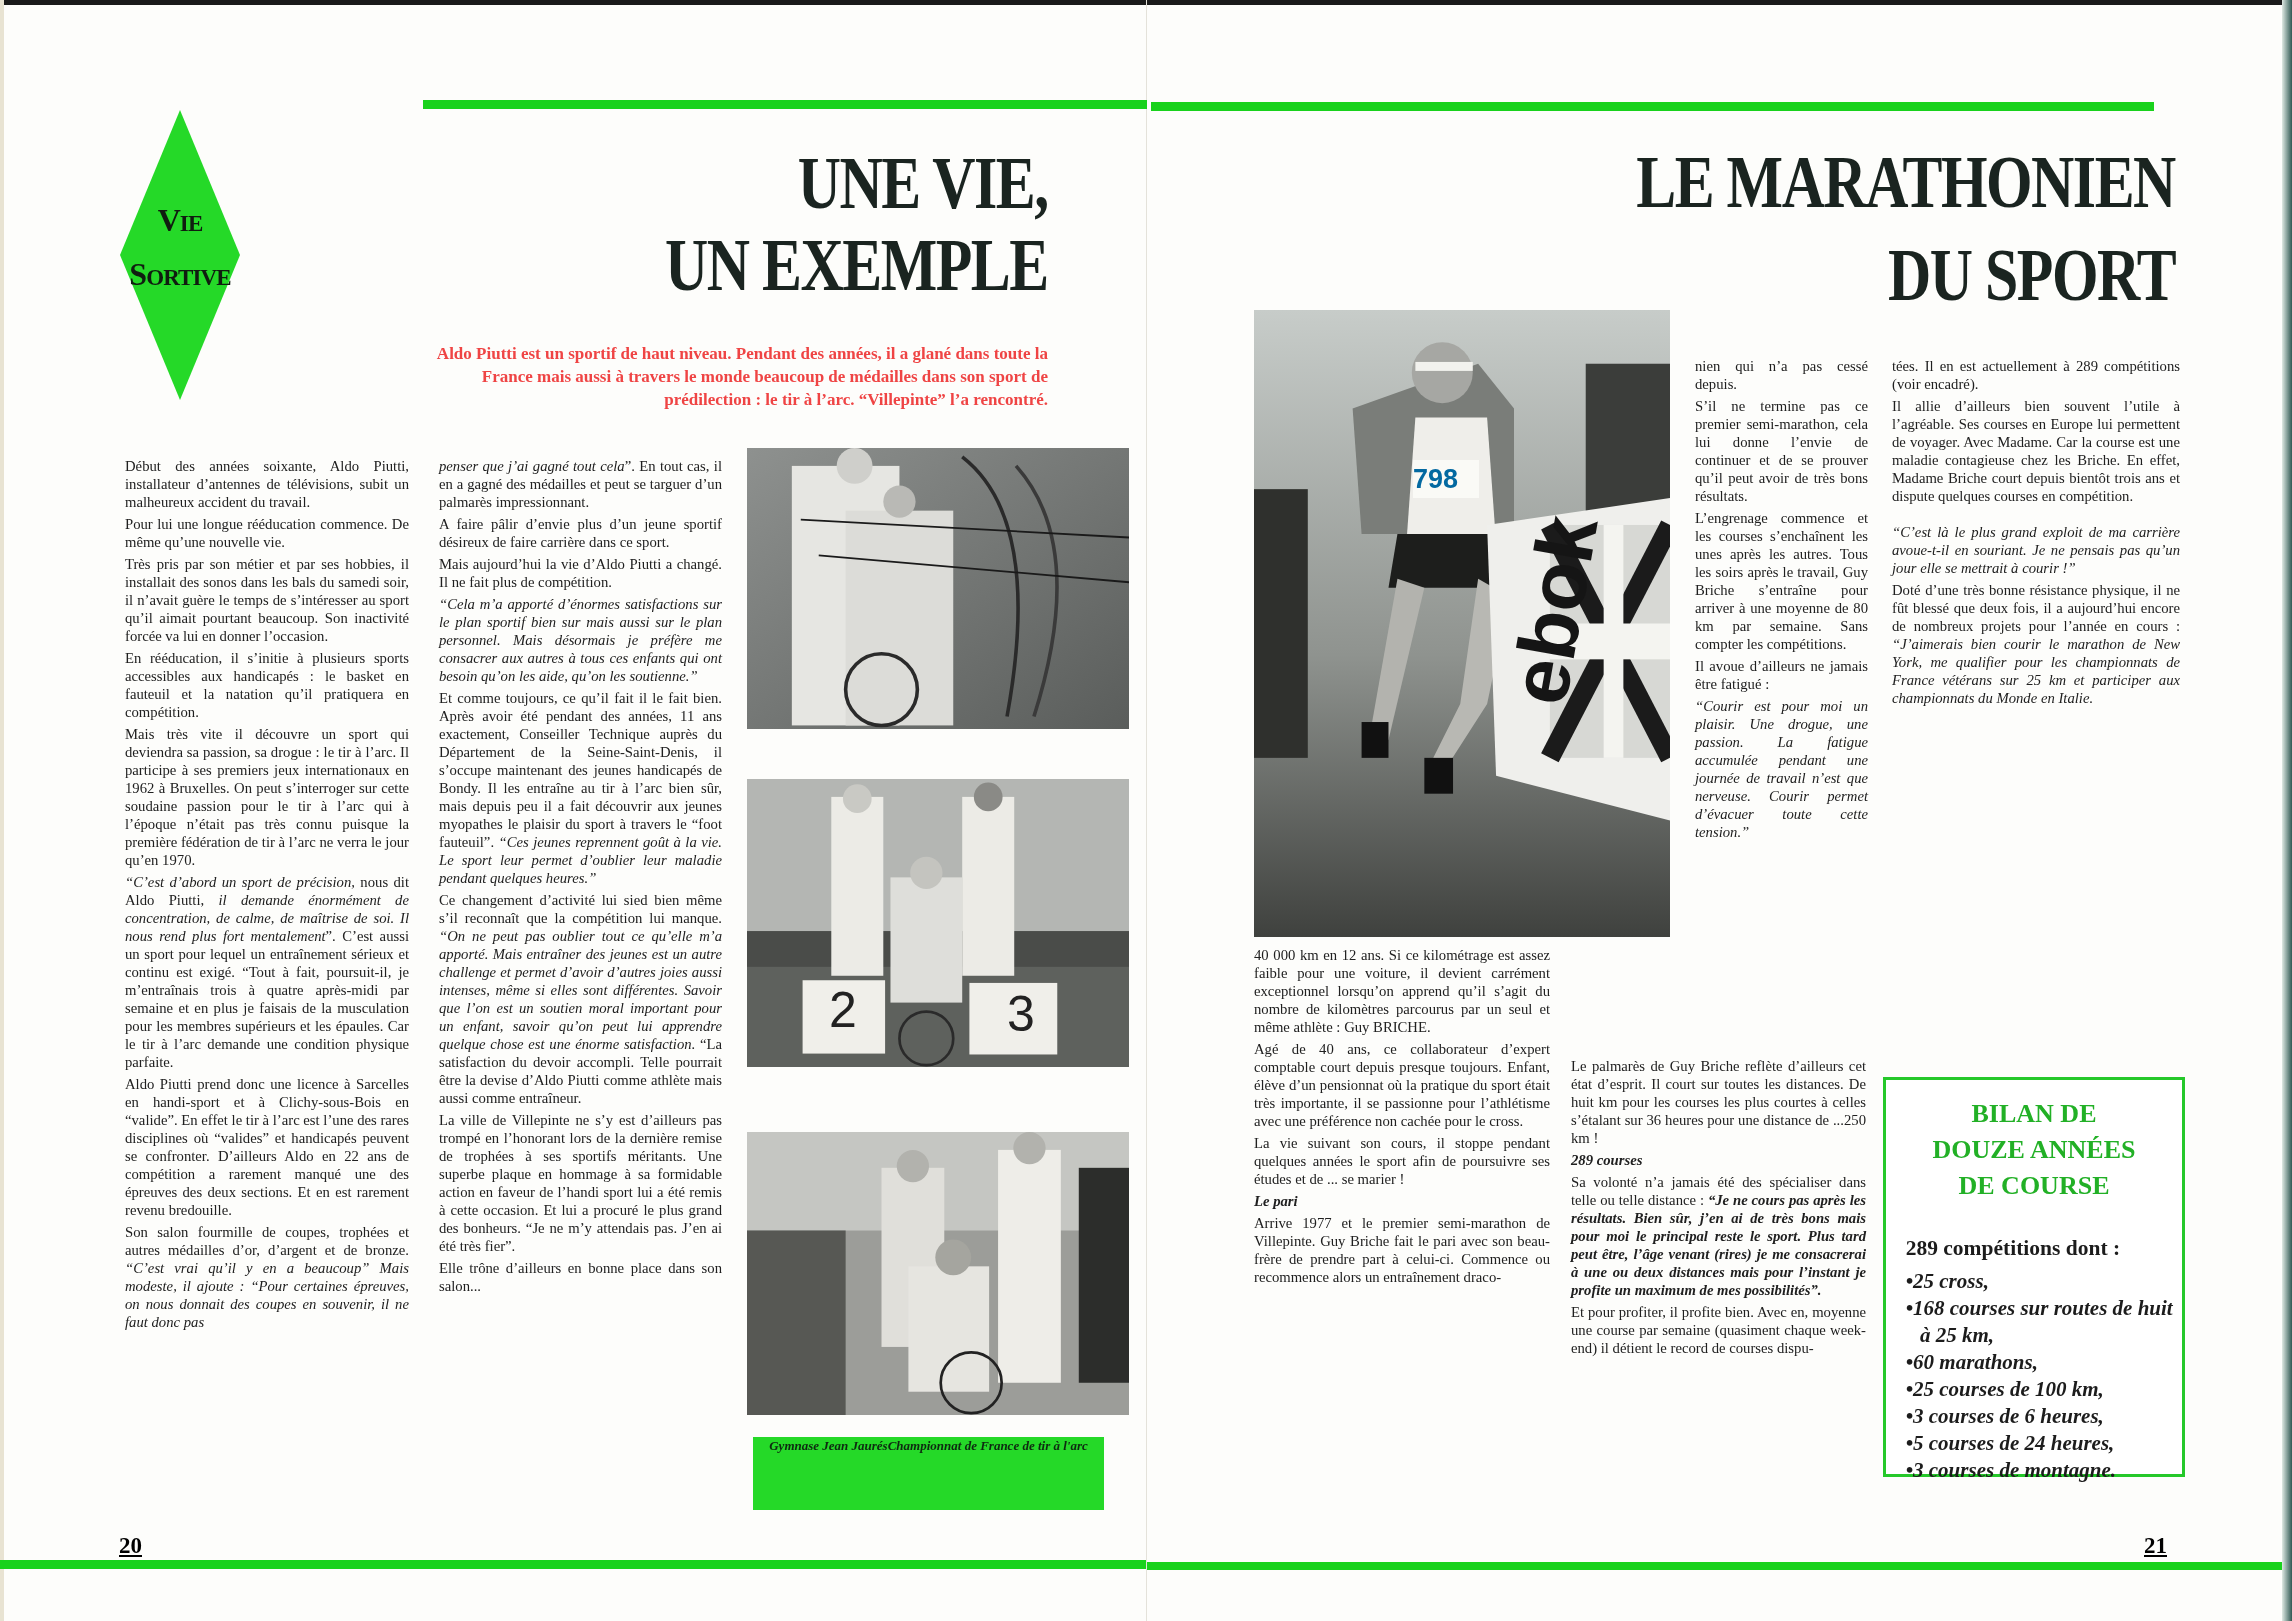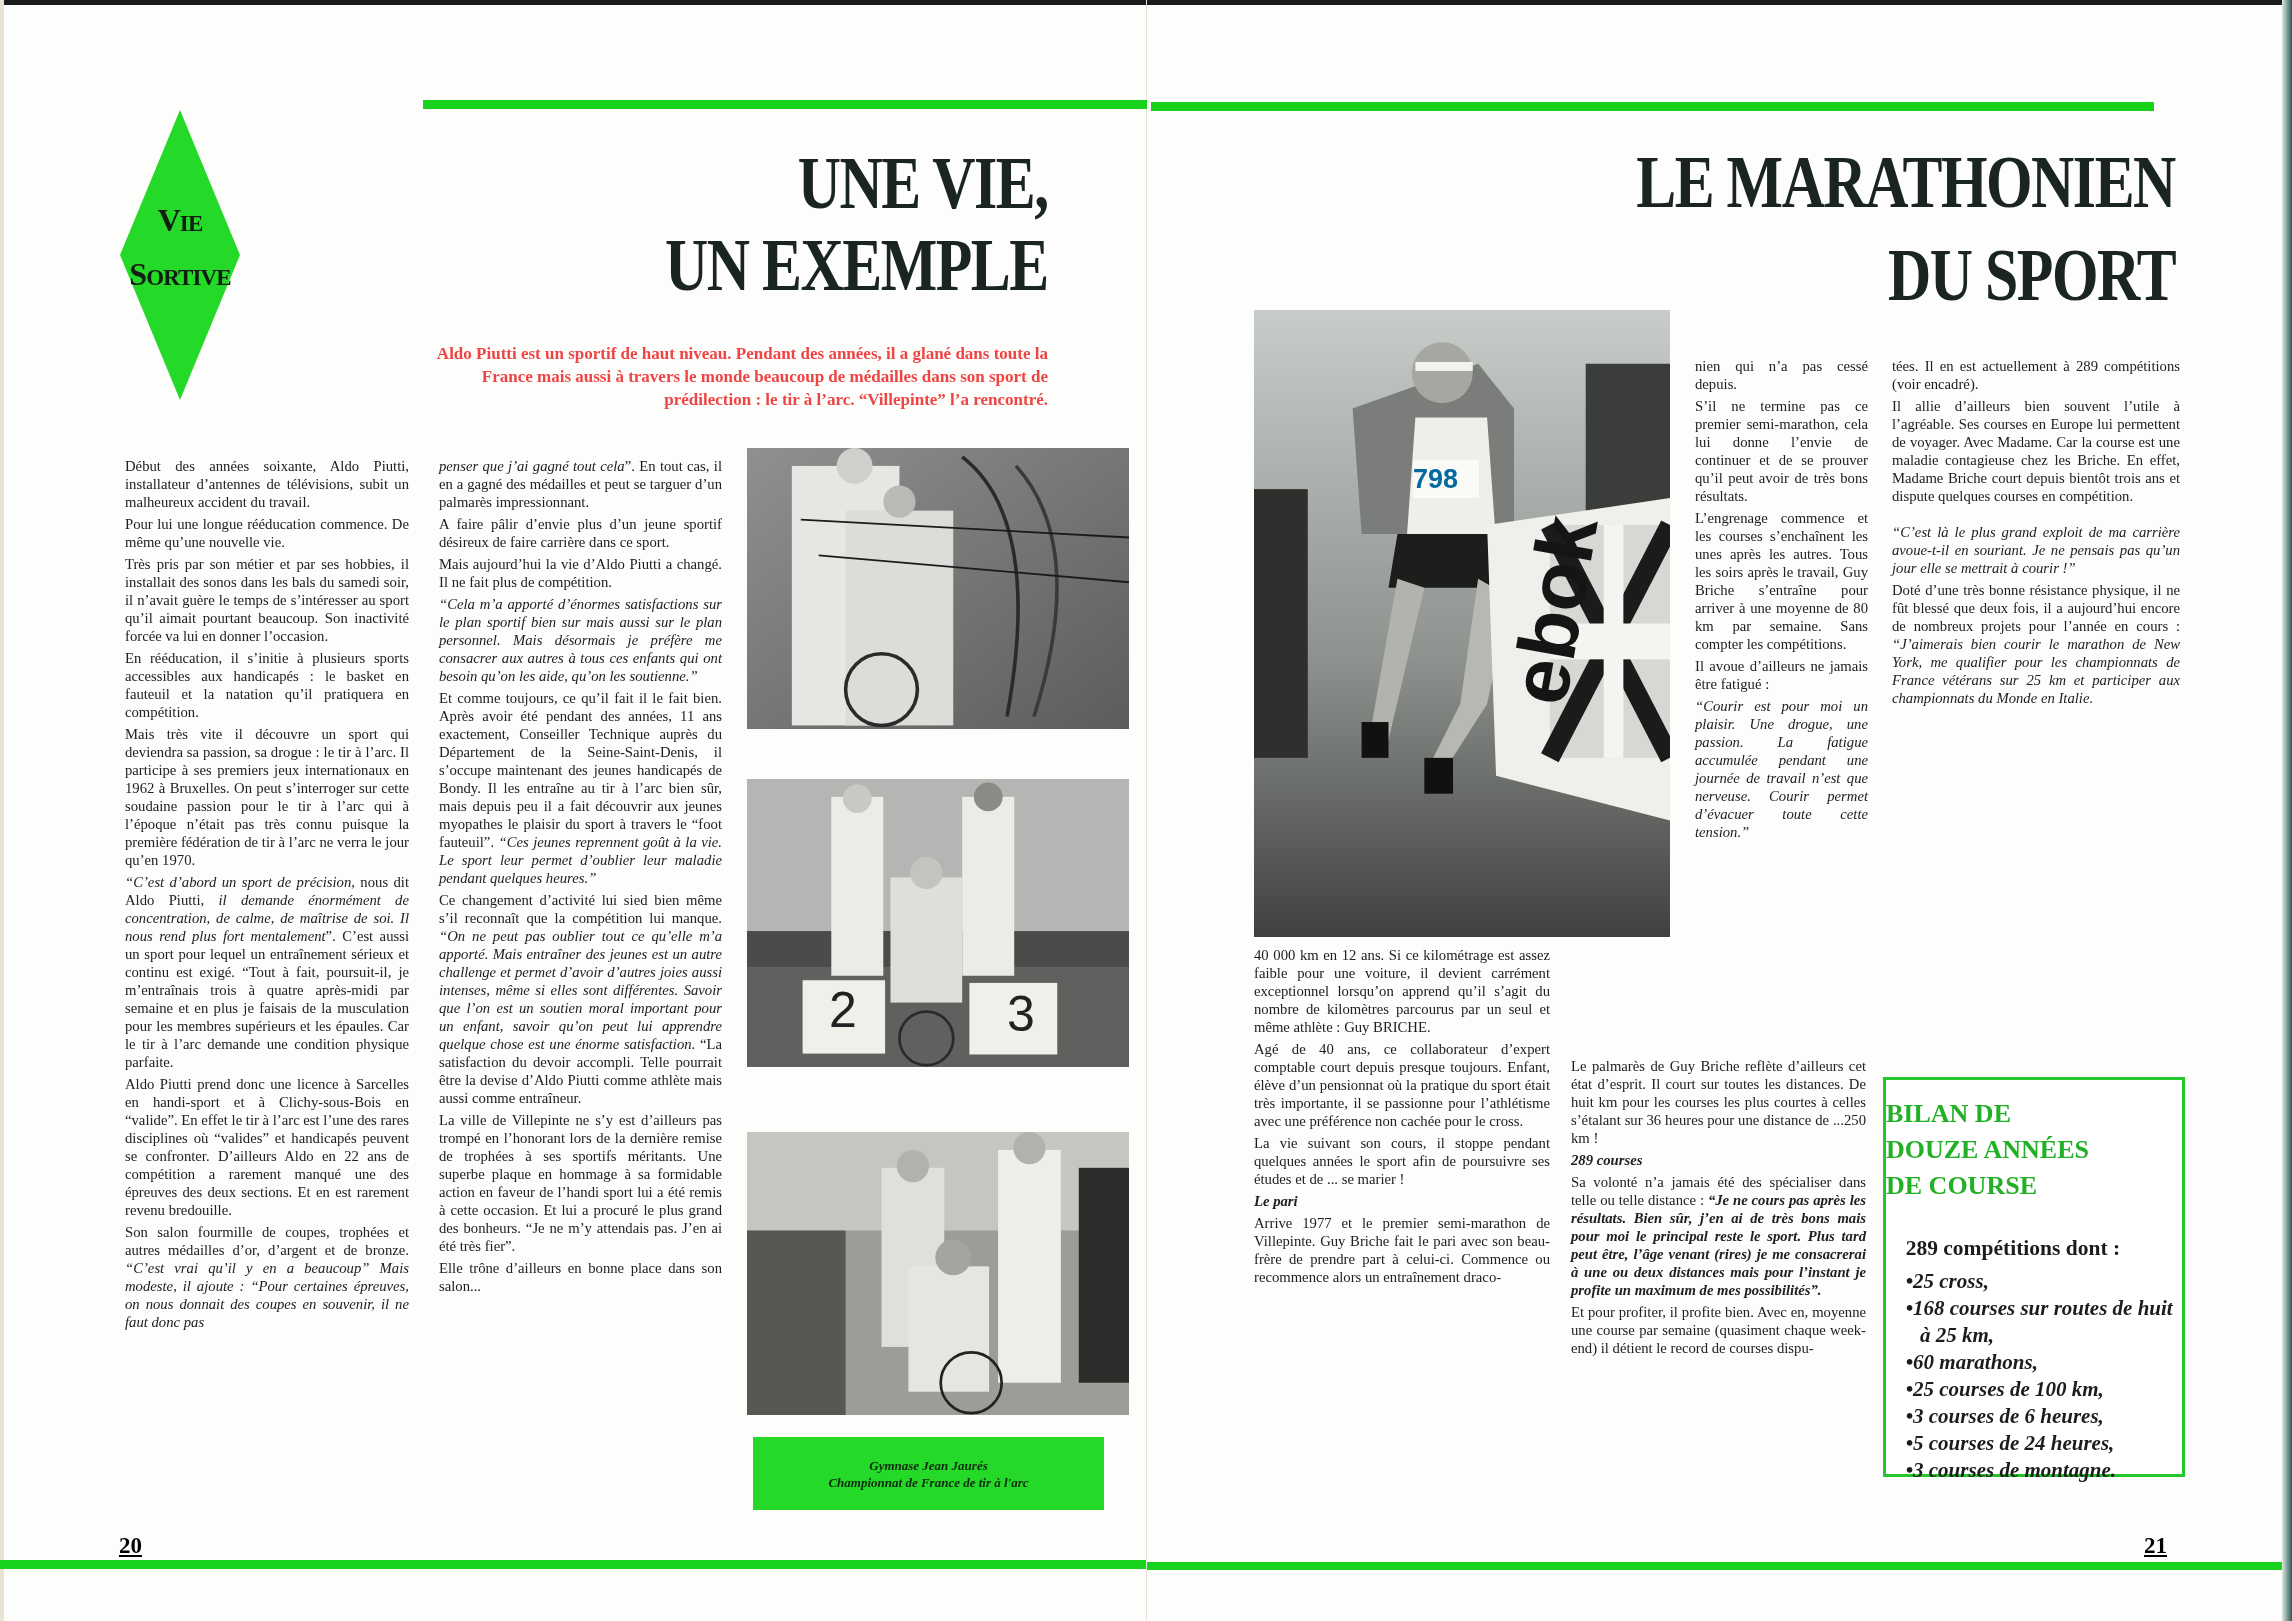--- a/index.html
+++ b/index.html
@@ -49,31 +49,31 @@
     .col p { margin: 4px; }
     .col i { font-style: italic; }
     .col b.i { font-style: italic; font-weight: bold; }
 
     .photo { position: absolute; overflow: hidden; background: #777; }
     .photo svg { width: 100%; height: 100%; display: block; }
 
     .caption {
       position: absolute; left: 753px; top: 1437px; width: 351px; height: 73px;
       background: #25d928; text-align: center; font-weight: bold; font-style: italic;
-      font-size: 13px; line-height: 17px; color: #0e2a10; display: flex; flex-direction: column; justify-content: center;
+      font-size: 13px; line-height: 17px; color: #0e2a10; display: flex; flex-direction: row; justify-content: center;
     }
 
     .pagenum { position: absolute; font-weight: bold; font-size: 23px; color: #000000; text-decoration: underline; }
 
     .box {
       position: absolute; left: 1883px; top: 1077px; width: 296px; height: 394px;
       border: 3.6px solid #25c82a; background: #fff;
     }
     .box-title {
-      text-align: left; color: #22b026; font-weight: bold; font-size: 26px; line-height: 36px; margin-top: 16px;
+      text-align: center; color: #22b026; font-weight: bold; font-size: 26px; line-height: 36px; margin-top: 16px;
     }
     .box-lead { margin: 32px 0 7.2px 19.7px; font-weight: bold; font-size: 21.5px; }
     .box-list { list-style: none; margin: 0; padding: 0 0 0 19.7px; font-style: italic; }
     .box-list li { font-weight: bold; font-size: 21px; line-height: 27px; padding-left: 14.3px; text-indent: -14.3px; }
     .box-list li::before { content: "\2022 "; }
   </style>
 </head>
 <body>
 
 <div class="topbar"></div>

